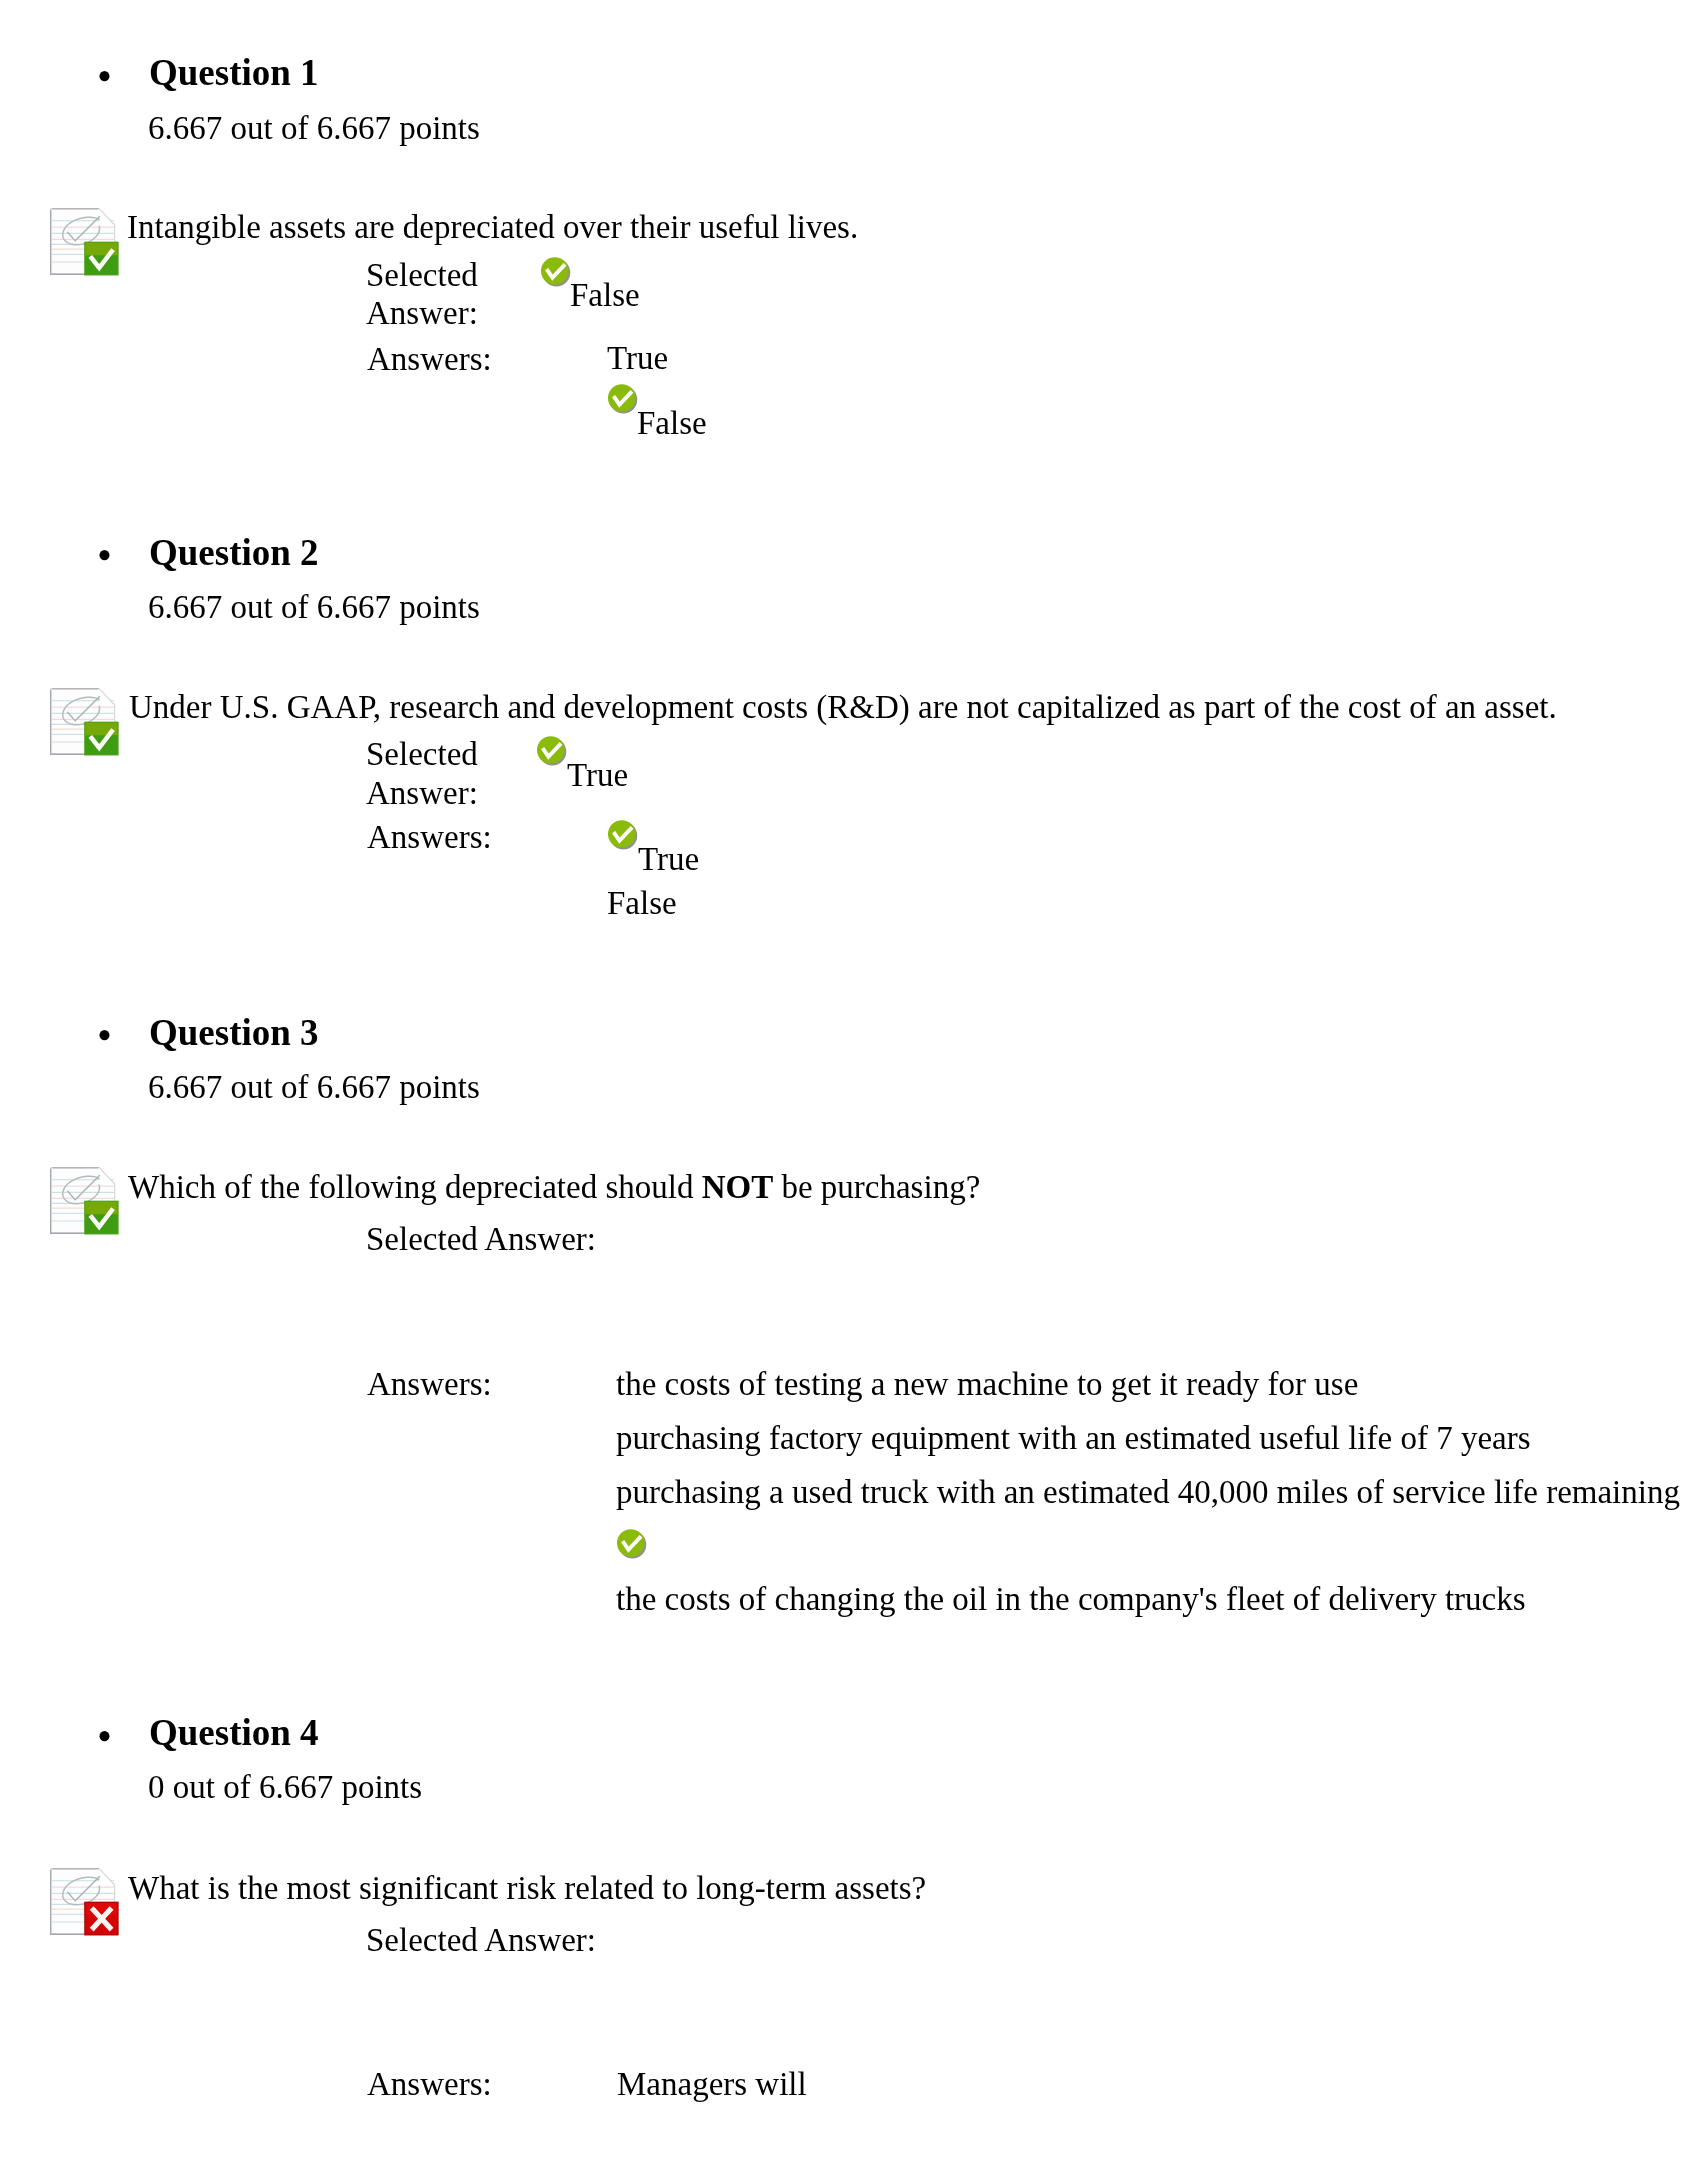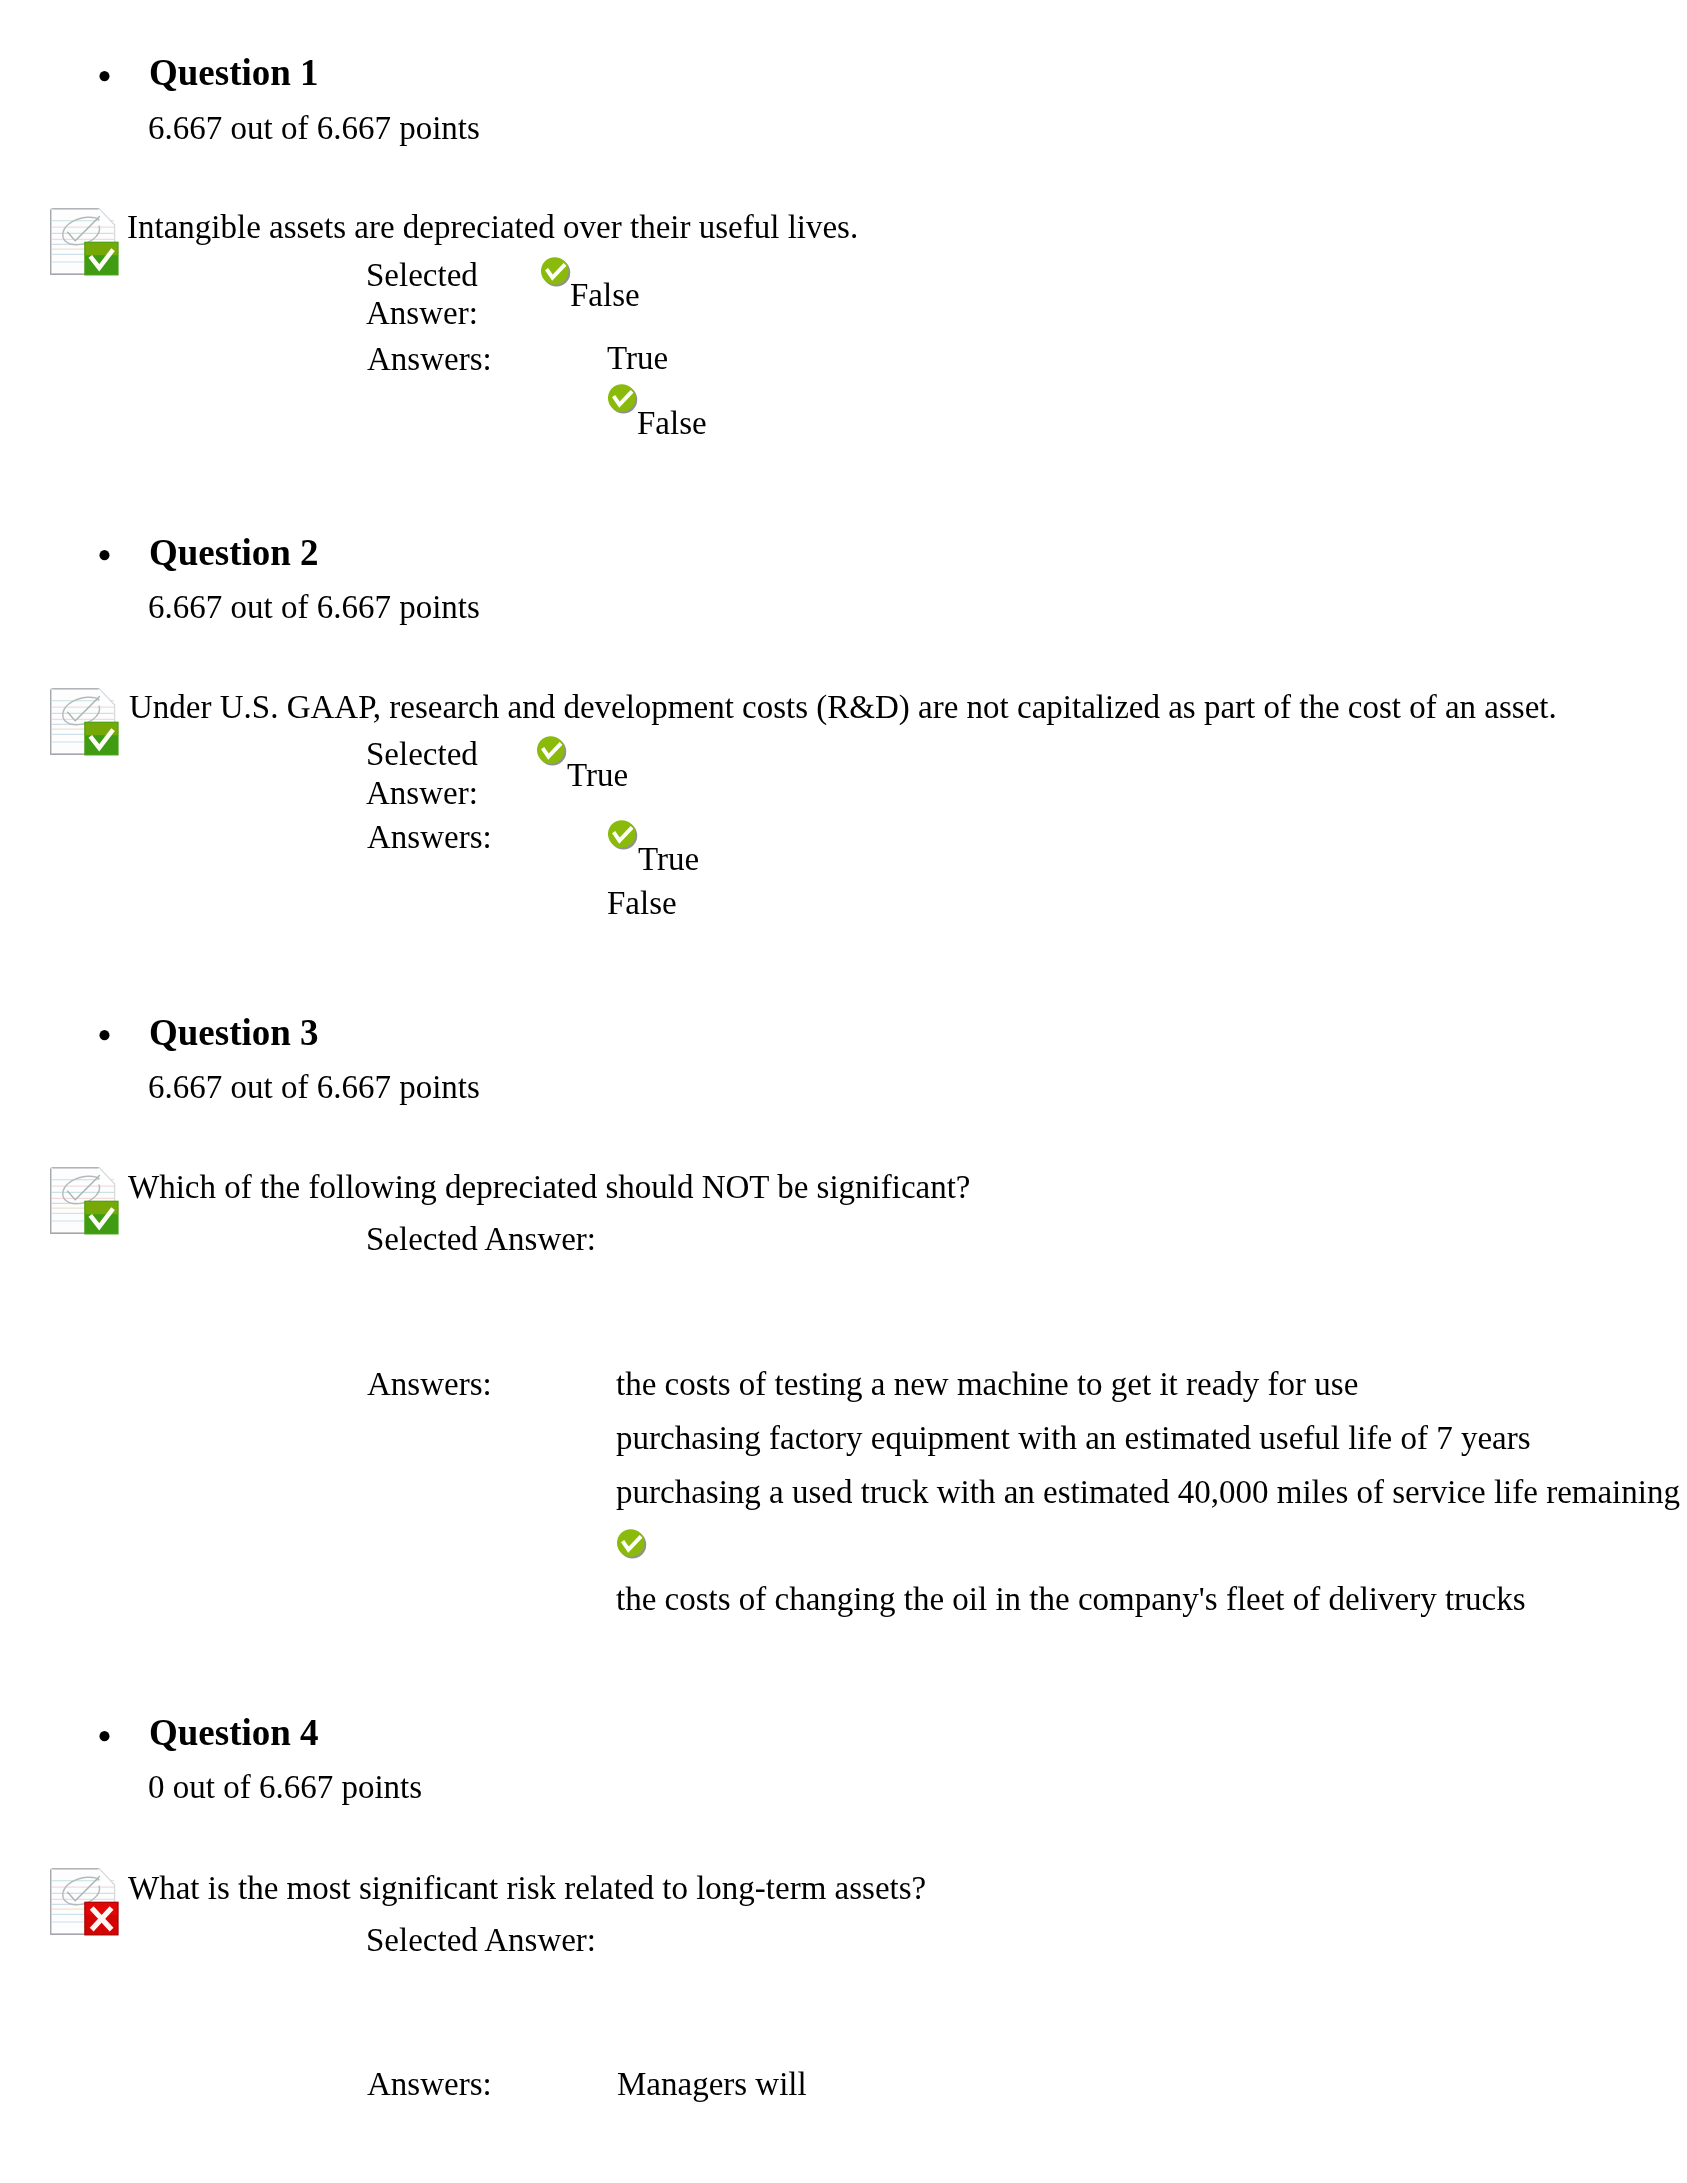--- a/index.html
+++ b/index.html
@@ -1,21 +1,21 @@
 <!DOCTYPE html>
 <html style="font-size:10.6px"><head>
 <meta charset="utf-8">
 <style>
   html,body{margin:0;padding:0;background:#ffffff;}
   body{width:1687px;height:2183px;position:relative;overflow:hidden;
        font-family:"Liberation Serif",serif;color:#000000;}
   .page{position:absolute;left:0;top:0;width:1687px;height:2183px;background:#ffffff;}
   .ln{position:absolute;white-space:pre;font-size:33px;line-height:0;
       transform:translateY(-0.337402em);}
-  .b{font-weight:normal;}
+  .b{font-weight:bold;}
   .bullet{position:absolute;font-size:37px;font-weight:bold;line-height:0;
           transform:translateY(-0.337402em);}
   .icon{position:absolute;display:block;}
   .icon.doc{filter:blur(0.7px);}
   .icon.chk{filter:blur(0.3px);}
   .icon svg{display:block;}
   .qblock{position:absolute;left:0;top:0;width:0;height:0;}
 </style>
 </head>
 <body>
@@ -157,21 +157,21 @@
 <path d="M1.1 0.75 L23.6 0.75" fill="none" stroke="#a9aaad" stroke-width="0.55"></path>
 </g>
 <g>
 <rect x="16.95" y="16.95" width="16.2" height="15.95" fill="#3f9c12"></rect>
 <rect x="16.95" y="16.95" width="16.2" height="6.35" fill="#76a808"></rect>
 <rect x="16.95" y="16.95" width="16.2" height="15.95" fill="none" stroke="#49a015" stroke-width="0.5"></rect>
 <path d="M19.6 23.9 L23.95 29.4 L30.7 20.6" fill="none" stroke="#fdfdf8" stroke-width="2.2" stroke-linecap="butt" stroke-linejoin="miter"></path>
 </g>
 </svg>
       </span>
-<div class="ln" style="left:128px;top:1198px;"><span>Which of the following depreciated should </span><span class="b">NOT</span><span> be significant?</span></div>
+<div class="ln" style="left:128px;top:1198px;"><span>Which of the following depreciated should </span><span class="b">NOT</span><span> be purchasing?</span></div>
 <div class="ln" style="left:366px;top:1250px;">Selected Answer:</div>
 <div class="ln" style="left:367px;top:1395px;">Answers:</div>
 <div class="ln" style="left:616px;top:1395px;">the costs of testing a new machine to get it ready for use</div>
 <div class="ln" style="left:616px;top:1449px;">purchasing factory equipment with an estimated useful life of 7 years</div>
 <div class="ln" style="left:616px;top:1503px;">purchasing a used truck with an estimated 40,000 miles of service life remaining</div>
 <span class="icon chk" style="left:617px;top:1529px;width:30px;height:30px;">
 <svg width="30" height="30" viewBox="0 0 14.4 14.4">
 <circle cx="7.4" cy="7.5" r="6.62" fill="#8f9094"></circle>
 <circle cx="6.6" cy="6.7" r="6.62" fill="#8abb0a"></circle>
 <path d="M2.7 5.8 L5.5 9.9 L11.55 3.55" fill="none" stroke="#ffffff" stroke-width="1.85" stroke-linecap="butt" stroke-linejoin="miter"></path>

